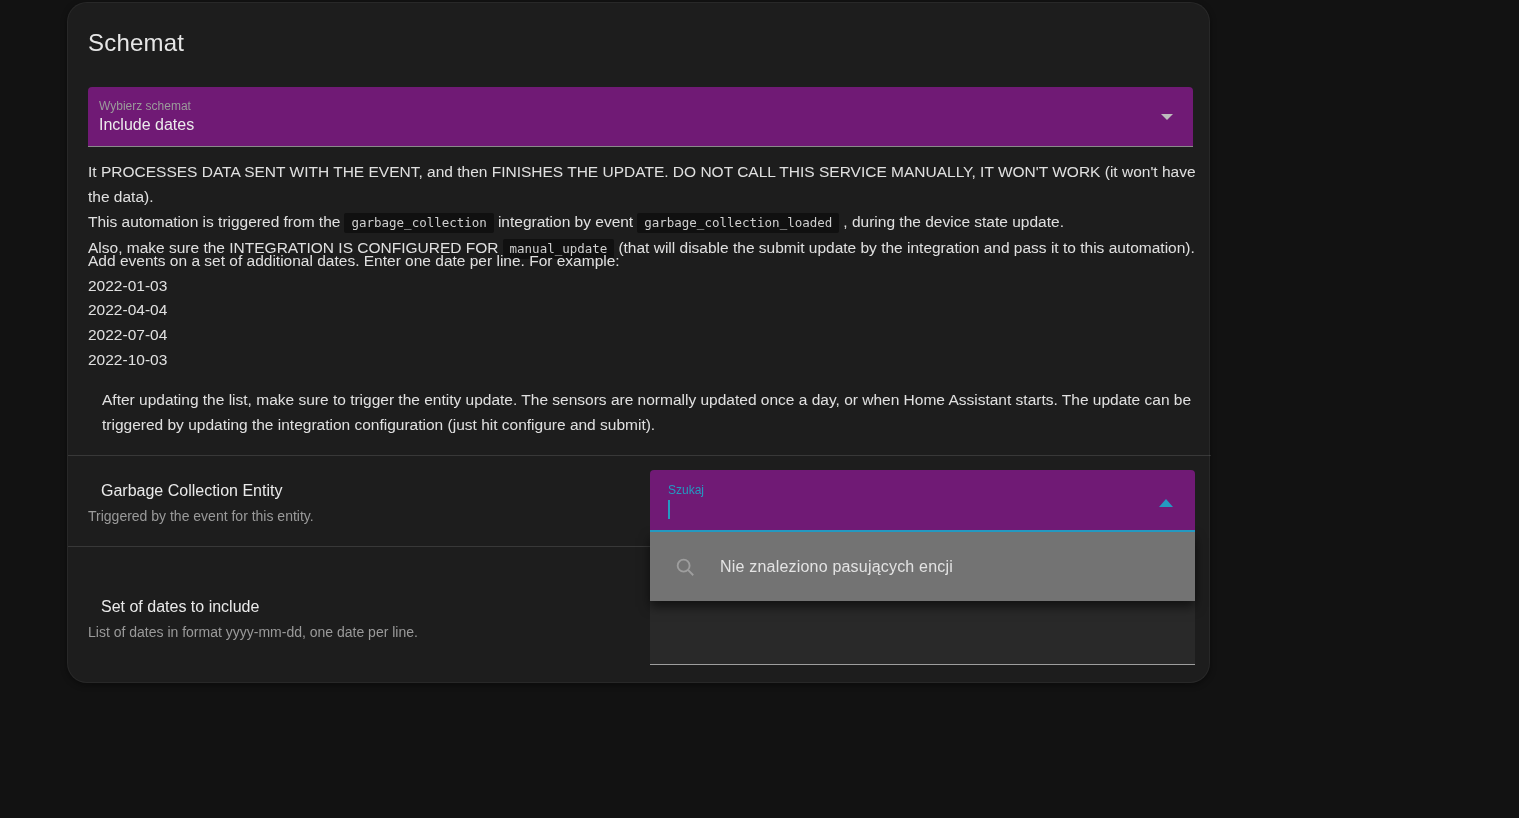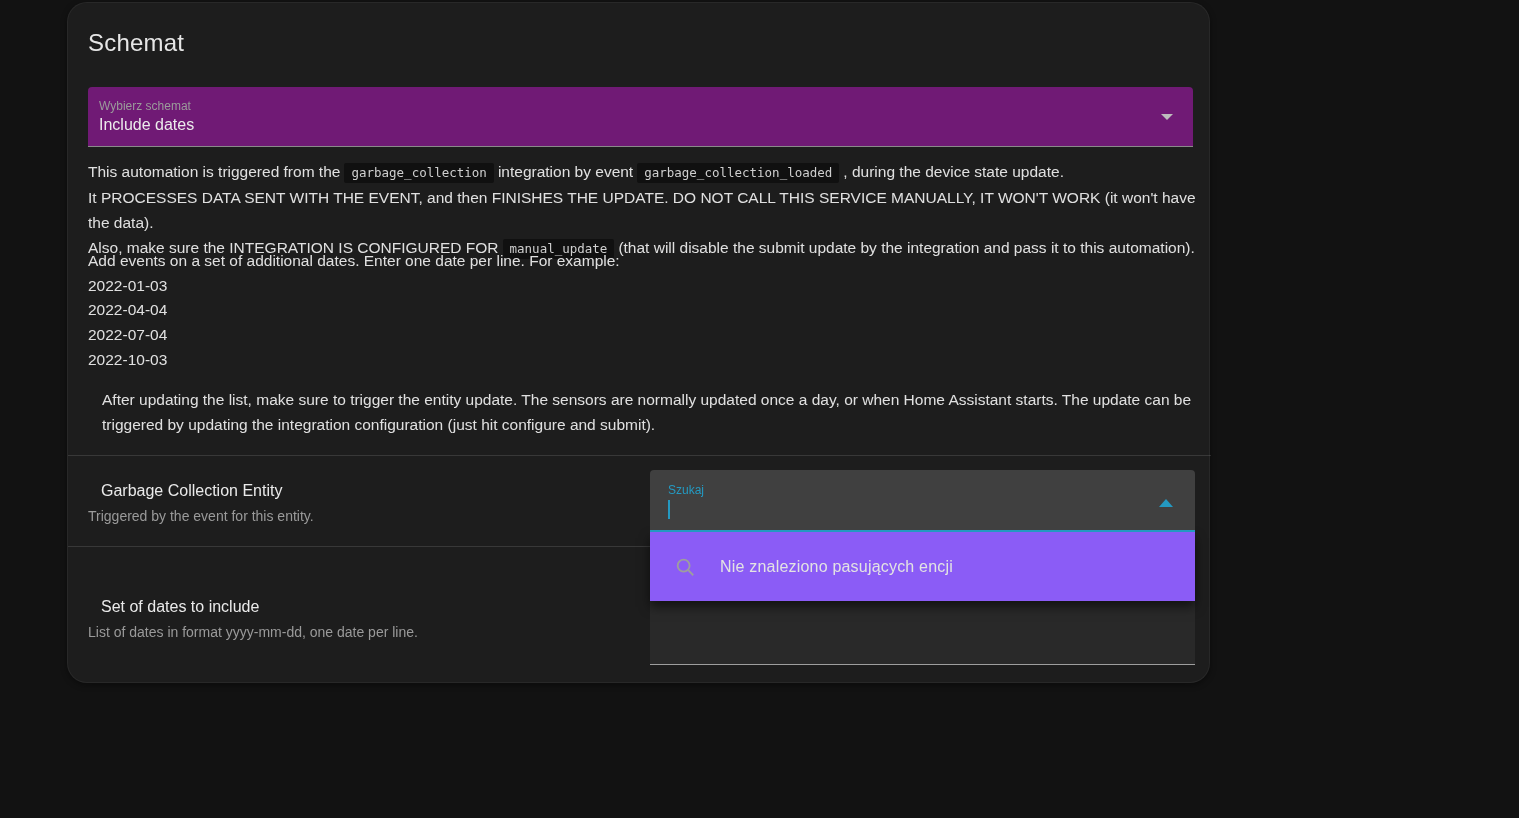--- a/index.html
+++ b/index.html
@@ -130,21 +130,21 @@
     border-bottom: 1px solid #9e9e9e;
     z-index: 1;
     resize: none;
     outline: none;
   }
   
   .search-field {
     position: absolute;
     left: 582px; top: 467px;
     width: 545px; height: 62px;
-    background: #404040;
+    background: #701a75;
     border-radius: 4px 4px 0 0;
     border-bottom: 2px solid var(--accent);
     z-index: 3;
     cursor: text;
   }
   .search-label {
     position: absolute;
     left: 18px; top: 13px;
     font-size: 12px;
     color: var(--accent);
@@ -162,21 +162,21 @@
     border-left: 7px solid transparent;
     border-right: 7px solid transparent;
     border-bottom: 8px solid var(--accent);
     cursor: pointer;
   }
   
   .search-menu {
     position: absolute;
     left: 582px; top: 529px;
     width: 545px; height: 69px;
-    background: #8b5cf6;
+    background: #737373;
     box-shadow: 0 6px 10px rgba(0,0,0,0.55);
     z-index: 2;
     display: flex;
   }
   .menu-item {
     display: flex;
     align-items: center;
     padding-left: 24px;
     width: 100%;
   }
@@ -200,22 +200,22 @@
 
   <div class="card-title">Schemat</div>
 
   <div class="select-field">
     <span class="select-label">Wybierz schemat</span>
     <span class="select-value">Include dates</span>
     <span class="dropdown-arrow"></span>
   </div>
 
   <div class="intro">
+    <div class="line">It PROCESSES DATA SENT WITH THE EVENT, and then FINISHES THE UPDATE. DO NOT CALL THIS SERVICE MANUALLY, IT WON'T WORK (it won't have the data).</div>
     <div class="line"><span>This automation is triggered from the</span><code class="inline">garbage_collection</code><span>integration by event</span><code class="inline">garbage_collection_loaded</code><span>, during the device state update.</span></div>
-    <div class="line">It PROCESSES DATA SENT WITH THE EVENT, and then FINISHES THE UPDATE. DO NOT CALL THIS SERVICE MANUALLY, IT WON'T WORK (it won't have the data).</div>
     <div class="line"><span>Also, make sure the INTEGRATION IS CONFIGURED FOR</span><code class="inline">manual_update</code><span>(that will disable the submit update by the integration and pass it to this automation).</span></div>
   </div>
 
   <div class="examples">
     <div>Add events on a set of additional dates. Enter one date per line. For example:</div>
     <div>2022-01-03</div>
     <div>2022-04-04</div>
     <div>2022-07-04</div>
     <div>2022-10-03</div>
   </div>

